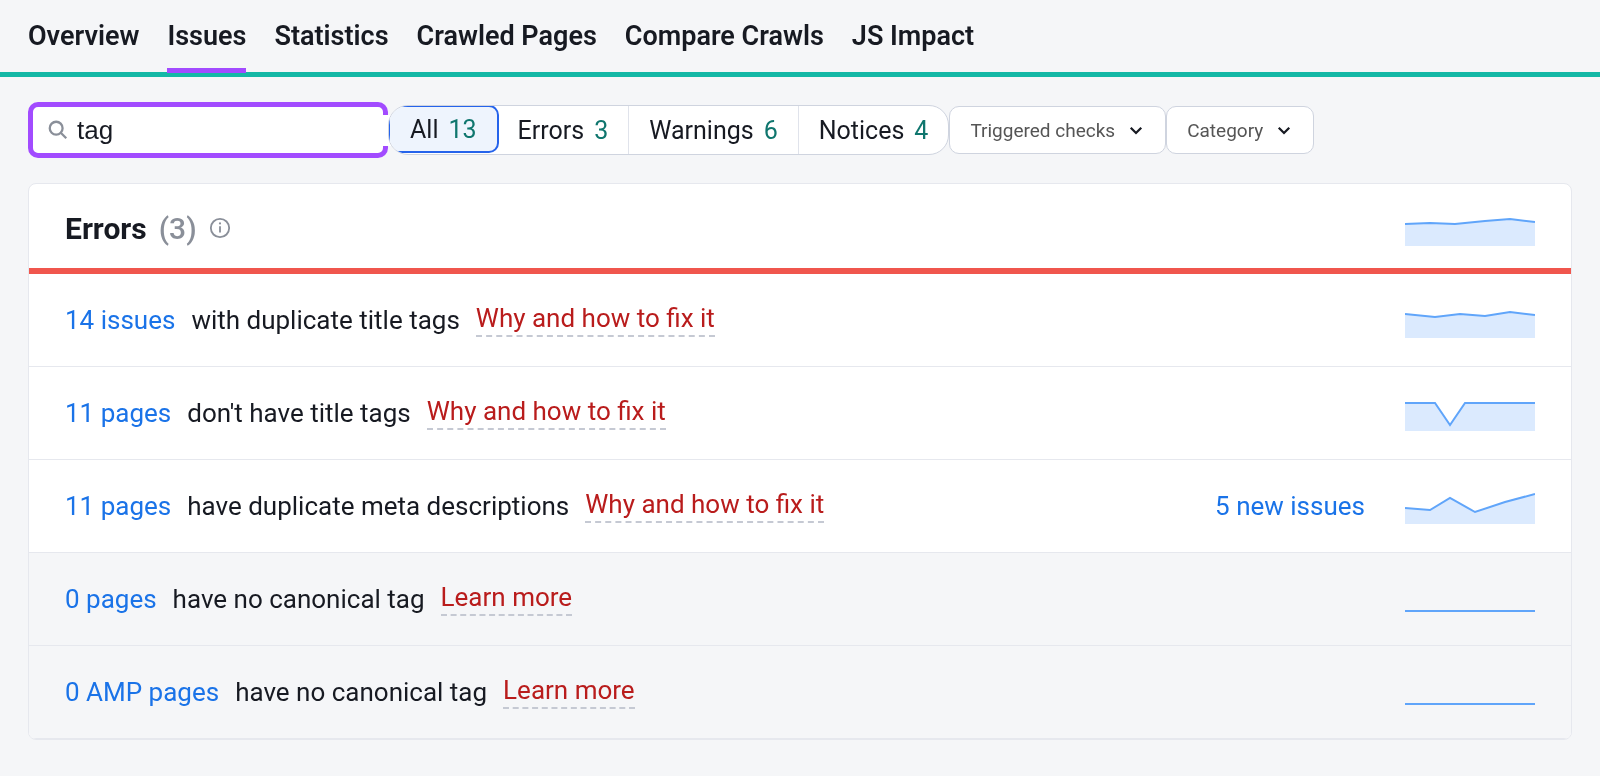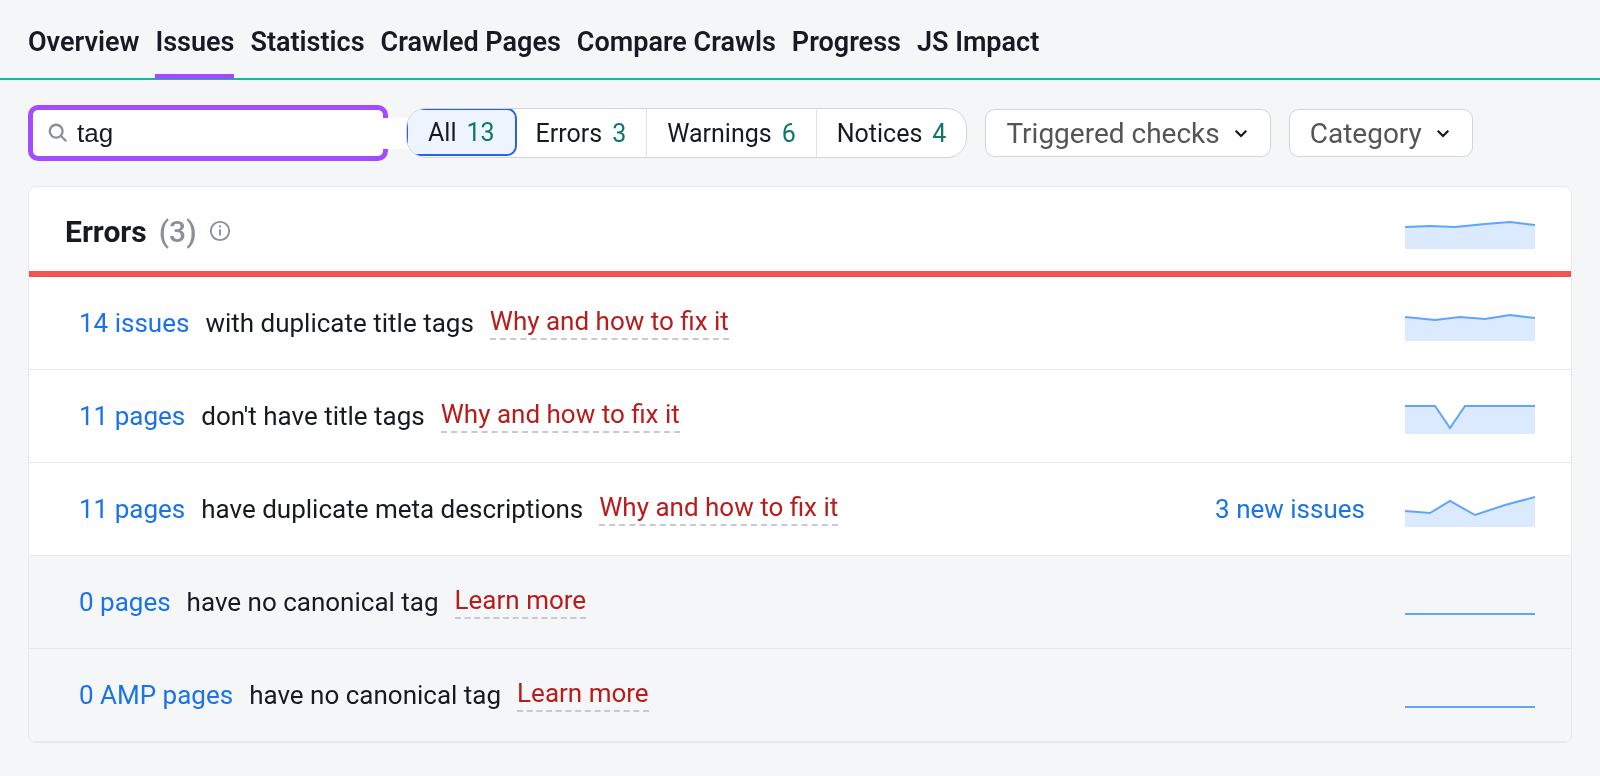--- a/index.html
+++ b/index.html
@@ -1,68 +1,67 @@
 <!DOCTYPE html>
 <html><head>
 <meta charset="utf-8">
 <style>
 * { margin:0; padding:0; box-sizing:border-box; }
 body { font-family:-apple-system,BlinkMacSystemFont,"Segoe UI",Roboto,Arial,sans-serif; background:#f5f6f8; color:#171a22; font-size:24px; }
 .page { width:1600px; }
 
-.tabs { display:flex; gap:16px; padding:20px 28px 0; border-bottom:2px solid #14b8a6;margin-top:6px; }
+.tabs { display:flex; gap:28px; padding:20px 28px 0; border-bottom:5px solid #14b8a6; }
 .tab { font-size:27px; font-weight:600; color:#171a22; padding-bottom:20px; cursor:pointer; position:relative; }
 .tab.active::after { content:""; position:absolute; left:0; right:0; bottom:-1px; height:5px; background:#a24bff; }
 
-.toolbar { display:flex; align-items:center; gap:18px; padding:25px 28px; }
+.toolbar { display:flex; align-items:center; padding:25px 28px; }
 .search-wrap { display:flex; align-items:center; width:360px; height:56px; background:#fff; border:5px solid #a24bff; border-radius:10px; padding:0 10px 0 14px; }
 .search-icon { width:22px; height:22px; flex:none; }
 .search-input { flex:1; border:none; outline:none; font-size:26px; color:#171a22; padding:0 8px; }
 .clear-icon { width:22px; height:22px; cursor:pointer; flex:none; }
 
 .seg { display:flex; border:1px solid #cfd4df; border-radius:20px; background:#fff; overflow:hidden; }
 .seg-btn { display:flex; align-items:center; gap:10px; padding:0 20px; height:48px; font-size:25px; cursor:pointer; border-right:1px solid #e0e3eb; }
 .seg-btn:last-child { border-right:none; }
 .seg-btn.active { background:#eef4fd; border:2px solid #2563eb; border-radius:10px; margin:-1px; }
 .seg-count { color:#0f766e; }
 
-.dd { display:flex; align-items:center; gap:12px; height:48px; padding:0 20px; border:1px solid #cfd4df; border-radius:10px; background:#fff; font-size:28px; cursor:pointer; color:#555; }
+.dd { display:flex; align-items:center; gap:12px; height:48px; padding:0 20px; border:1px solid #cfd4df; border-radius:10px; background:#fff; font-size:19px; cursor:pointer; color:#555; }
 .chev { width:18px; height:18px; }
 
 .panel { background:#fff; border:1px solid #e6e8ee; border-radius:8px; margin:0 28px; overflow:hidden; }
 .panel-head { display:flex; align-items:center; justify-content:space-between; padding:26px 36px 22px; border-bottom:6px solid #f0564d; }
 .ph-left { display:flex; align-items:center; gap:12px; }
 .ph-title { font-size:30px; font-weight:700; }
 .ph-count { font-size:30px; color:#8a8f99; font-weight:500; }
 .info-icon { width:22px; height:22px; color:#8a8f99; }
 
 .row { display:flex; align-items:center; justify-content:space-between; padding:28px 36px; border-bottom:1px solid #e6e8ee; }
 .row.muted { background:#f5f6f8; }
-.row-main { display:flex; align-items:center; gap:16px; font-size:26px; flex:1; min-width:0;margin-left:14px; }
+.row-main { display:flex; align-items:center; gap:16px; font-size:26px; flex:1; min-width:0; }
 .row-link { color:#1a73e8; cursor:pointer; }
 .row-text { color:#171a22; }
 .row-help { color:#b91c1c; border-bottom:2px dashed #c5c9d3; cursor:pointer; padding-bottom:2px; }
 .row-right { display:flex; align-items:center; gap:40px; }
 .row-badge { color:#1a73e8; font-size:26px; cursor:pointer; white-space:nowrap; }
 .spark { width:130px; height:36px; flex:none; }
 
 svg { display:block; }
 </style>
 </head>
 <body>
 
 <div class="page">
 
 <div class="tabs" id="tabs">
       <div class="tab">Overview</div>
       <div class="tab active">Issues</div>
       <div class="tab">Statistics</div>
       <div class="tab">Crawled Pages</div>
       <div class="tab">Compare Crawls</div>
-      <div class="tab">Progress</div>
       <div class="tab">JS Impact</div>
     </div>
 
 <div class="toolbar">
   <div class="search-wrap">
     <svg class="search-icon" viewBox="0 0 24 24" fill="none" stroke="#8a8f99" stroke-width="2.5">
           <circle cx="10" cy="10" r="7"></circle>
           <line x1="21" y1="21" x2="15" y2="15"></line>
         </svg>
     <input class="search-input" value="tag" style="">
@@ -148,21 +147,21 @@
             </svg>
           </div>
         </div>
         <div class="row">
           <div class="row-main">
             <span class="row-link">11 pages</span> 
             <span class="row-text">have duplicate meta descriptions</span>
             <span class="row-help">Why and how to fix it</span>
           </div>
           <div class="row-right">
-            <span class="row-badge">3 new issues</span>
+            <span class="row-badge">5 new issues</span>
             <svg class="spark" viewBox="0 0 130 36" preserveAspectRatio="none">
               <path d="M0 20 L25 22 L45 10 L70 24 L100 14 L130 6 L130 36 L0 36 Z" fill="#dbeafe"></path>
               <path d="M0 20 L25 22 L45 10 L70 24 L100 14 L130 6" fill="none" stroke="#60a5fa" stroke-width="2"></path>
             </svg>
           </div>
         </div>
         <div class="row muted">
           <div class="row-main">
             <span class="row-link">0 pages</span> 
             <span class="row-text">have no canonical tag</span>

